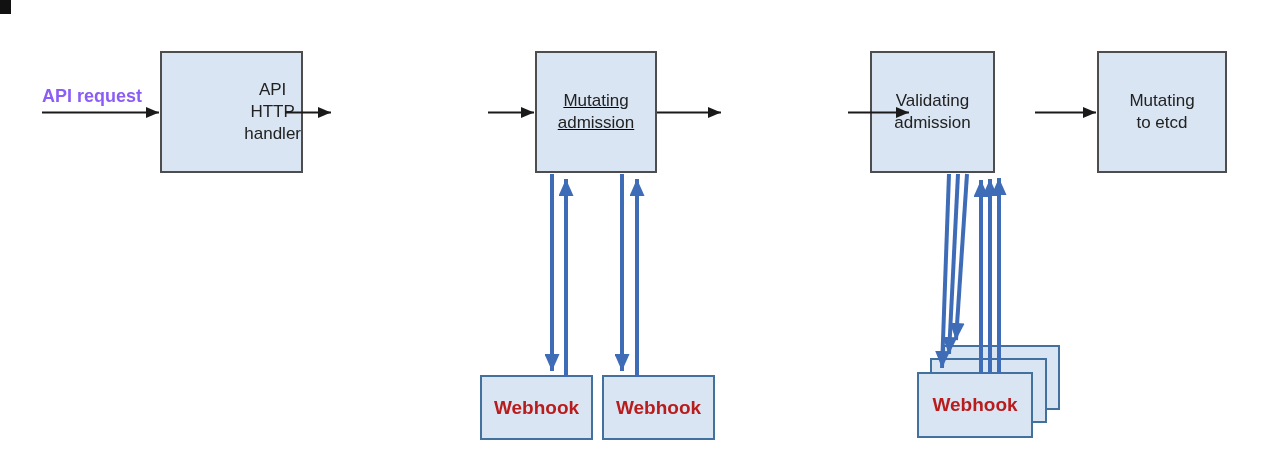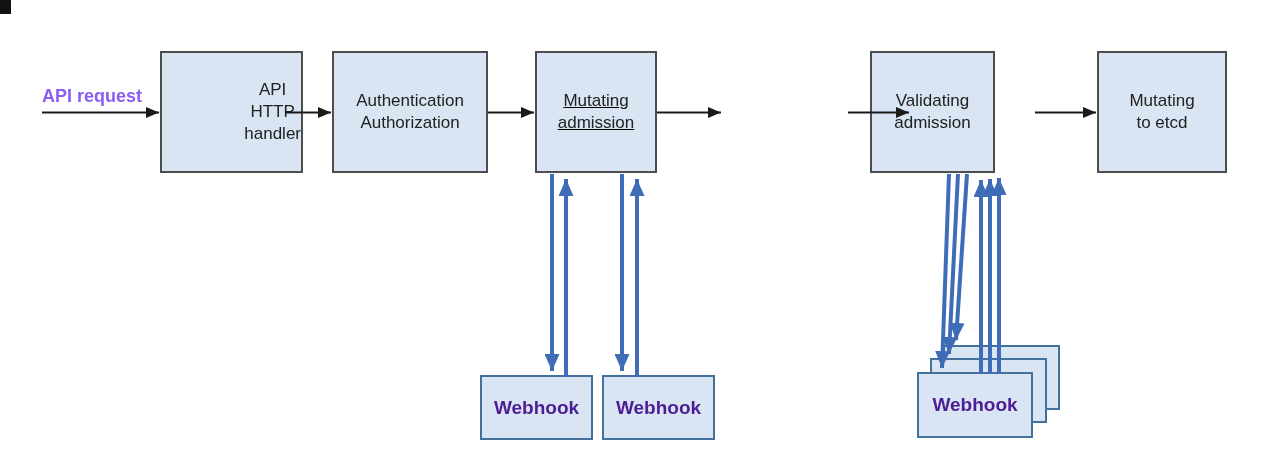--- a/index.html
+++ b/index.html
@@ -59,21 +59,21 @@
   .b5 { left: 870px;  width: 125px; }
   .b6 { left: 1097px; width: 130px; }
   .webhook {
     border: 2px solid #41719c;
     height: 65px;
     z-index: 2;
   }
   .webhook .lbl {
     font-size: 19px;
     font-weight: 700;
-    color: #4c1d95;
+    color: #b91c1c;
   }
   .w1 { left: 480px; top: 375px; width: 113px; }
   .w2 { left: 602px; top: 375px; width: 113px; }
   .v-back  { left: 943px; top: 345px; width: 117px; z-index: 1; }
   .v-mid   { left: 930px; top: 358px; width: 117px; z-index: 2; }
   .v-front { left: 917px; top: 372px; width: 116px; height: 66px; z-index: 3; }
   .arrows {
     position: absolute;
     left: 0; top: 0;
     width: 1278px;
@@ -88,24 +88,20 @@
 <div class="canvas">
 
   <div class="corner-mark"></div>
 
   <div class="api-request">API request</div>
 
   <div class="box main b1">
     <span class="lbl">API
 HTTP
 handler</span>
-  </div>
-  <div class="box main b2">
-    <span class="lbl">Authentication
-Authorization</span>
   </div>
   <div class="box main b3">
     <span class="lbl">Mutating
 admission</span>
   </div>
   <div class="box main b5">
     <span class="lbl">Validating
 admission</span>
   </div>
   <div class="box main b6">

